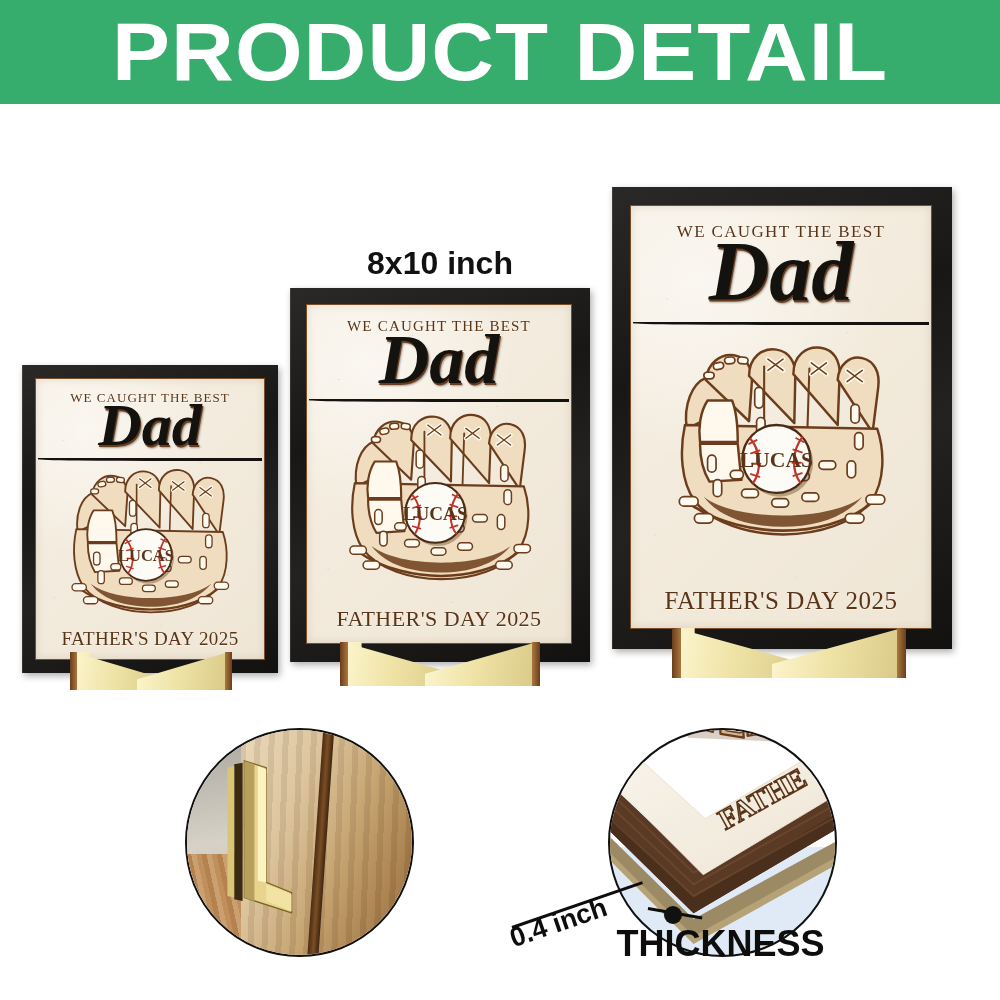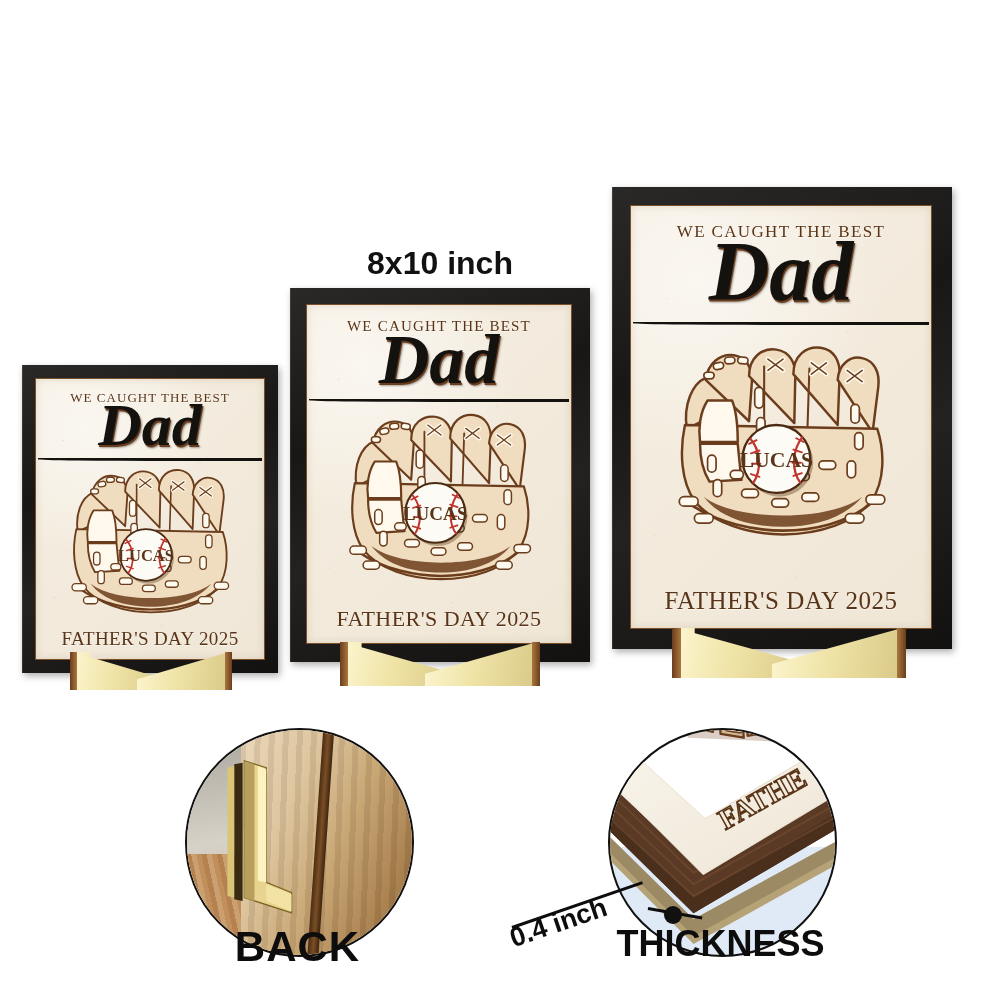--- a/index.html
+++ b/index.html
@@ -141,20 +141,23 @@
     transform-origin:left center;
   }
   .leader{position:absolute;height:3px;background:#0d0d0d;transform-origin:left center;}
   .leader-dot{position:absolute;width:18px;height:18px;border-radius:50%;background:#111;}
 </style>
 </head>
 <body>
 
 <div id="stage">
 
+  <div class="banner">
+    <div class="banner-title">PRODUCT DETAIL</div>
+  </div>
 
 
   <div class="frame-unit" style="left:22px;top:365px;width:256px;height:308px;">
     <div class="frame"></div>
     <div class="mat" style="left:13px;top:13px;right:13px;bottom:13px;width:230px;height:282px;">
 
       <div class="tagline" style="top:11px;font-size:13px;">WE CAUGHT THE BEST</div>
 
       <div class="dadword" style="top:22px;font-size:60px;">Dad</div>
       <div class="dad-rule" style="left:2px;top:79px;width:224px;"></div>
@@ -431,21 +434,20 @@
 
       <svg style="position:absolute;left:14%;top:8%;width:45%;height:82%;" viewBox="0 0 120 200">
         <path d="M30 6 L56 14 L56 150 L86 162 L86 186 L30 168 Z" fill="#e8d48f" stroke="#7b6322" stroke-width="1.5"></path>
         <path d="M30 6 L42 10 L42 172 L30 168 Z" fill="#b8a05c"></path>
         <path d="M46 12 L56 16 L56 150 L46 148 Z" fill="#fdf3c0"></path>
         <path d="M56 152 L86 164 L86 184 L56 172 Z" fill="#f2e2a4"></path>
         <path d="M18 10 L28 8 L28 172 L18 170 Z" fill="#3a2a12"></path>
         <path d="M10 14 L18 12 L18 168 L10 166 Z" fill="#d9c478"></path>
       </svg>
     </div>
-    <div class="detail-label" style="top:195px;font-size:42px;letter-spacing:1px;">BACK</div>
   </div>
 
   <div class="detail" style="left:608px;top:728px;width:225px;height:225px;">
     <div class="circle" style="background:linear-gradient(180deg,#ffffff 0 52%,#dfeaf6 52% 100%);">
 
       <svg style="position:absolute;left:-16%;top:-12%;width:132%;height:120%;" viewBox="0 0 300 280">
 
         <path d="M20 150 L120 250 L300 150 L300 130 L120 230 L20 132 Z" fill="#b6a277"></path>
         <path d="M20 142 L120 242 L300 142 L300 126 L120 224 L20 126 Z" fill="#9b8a63"></path>
 

